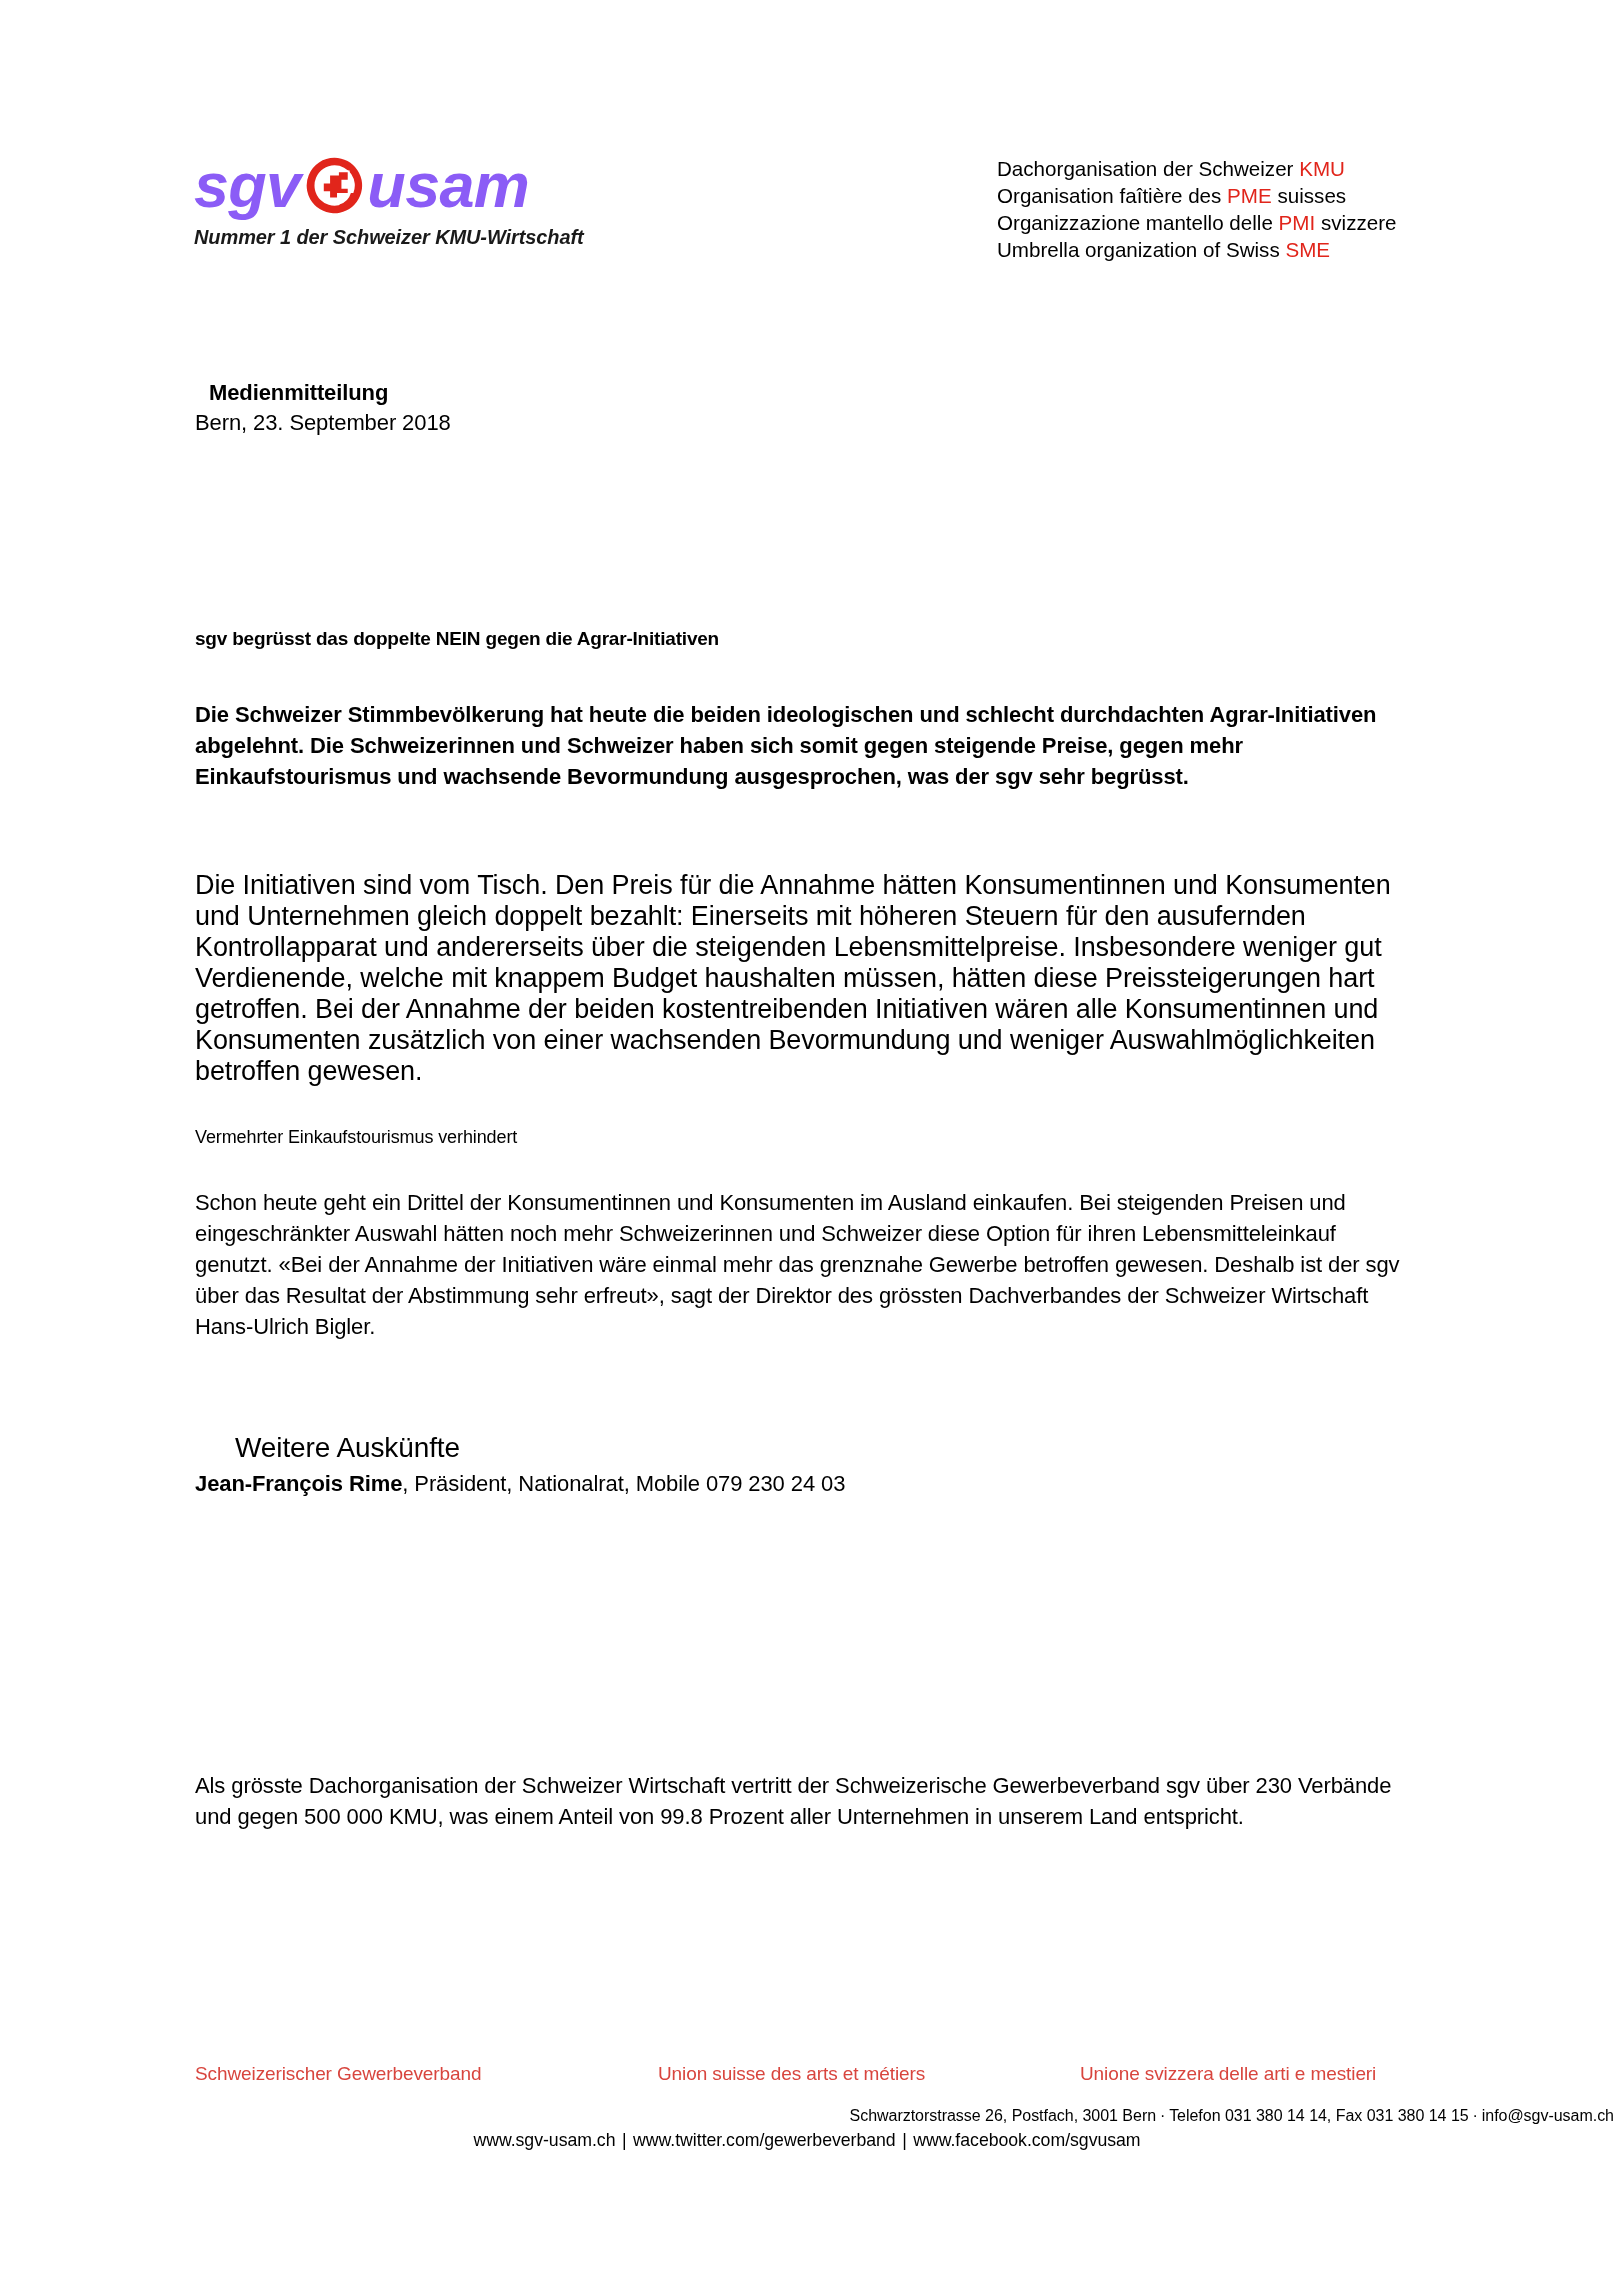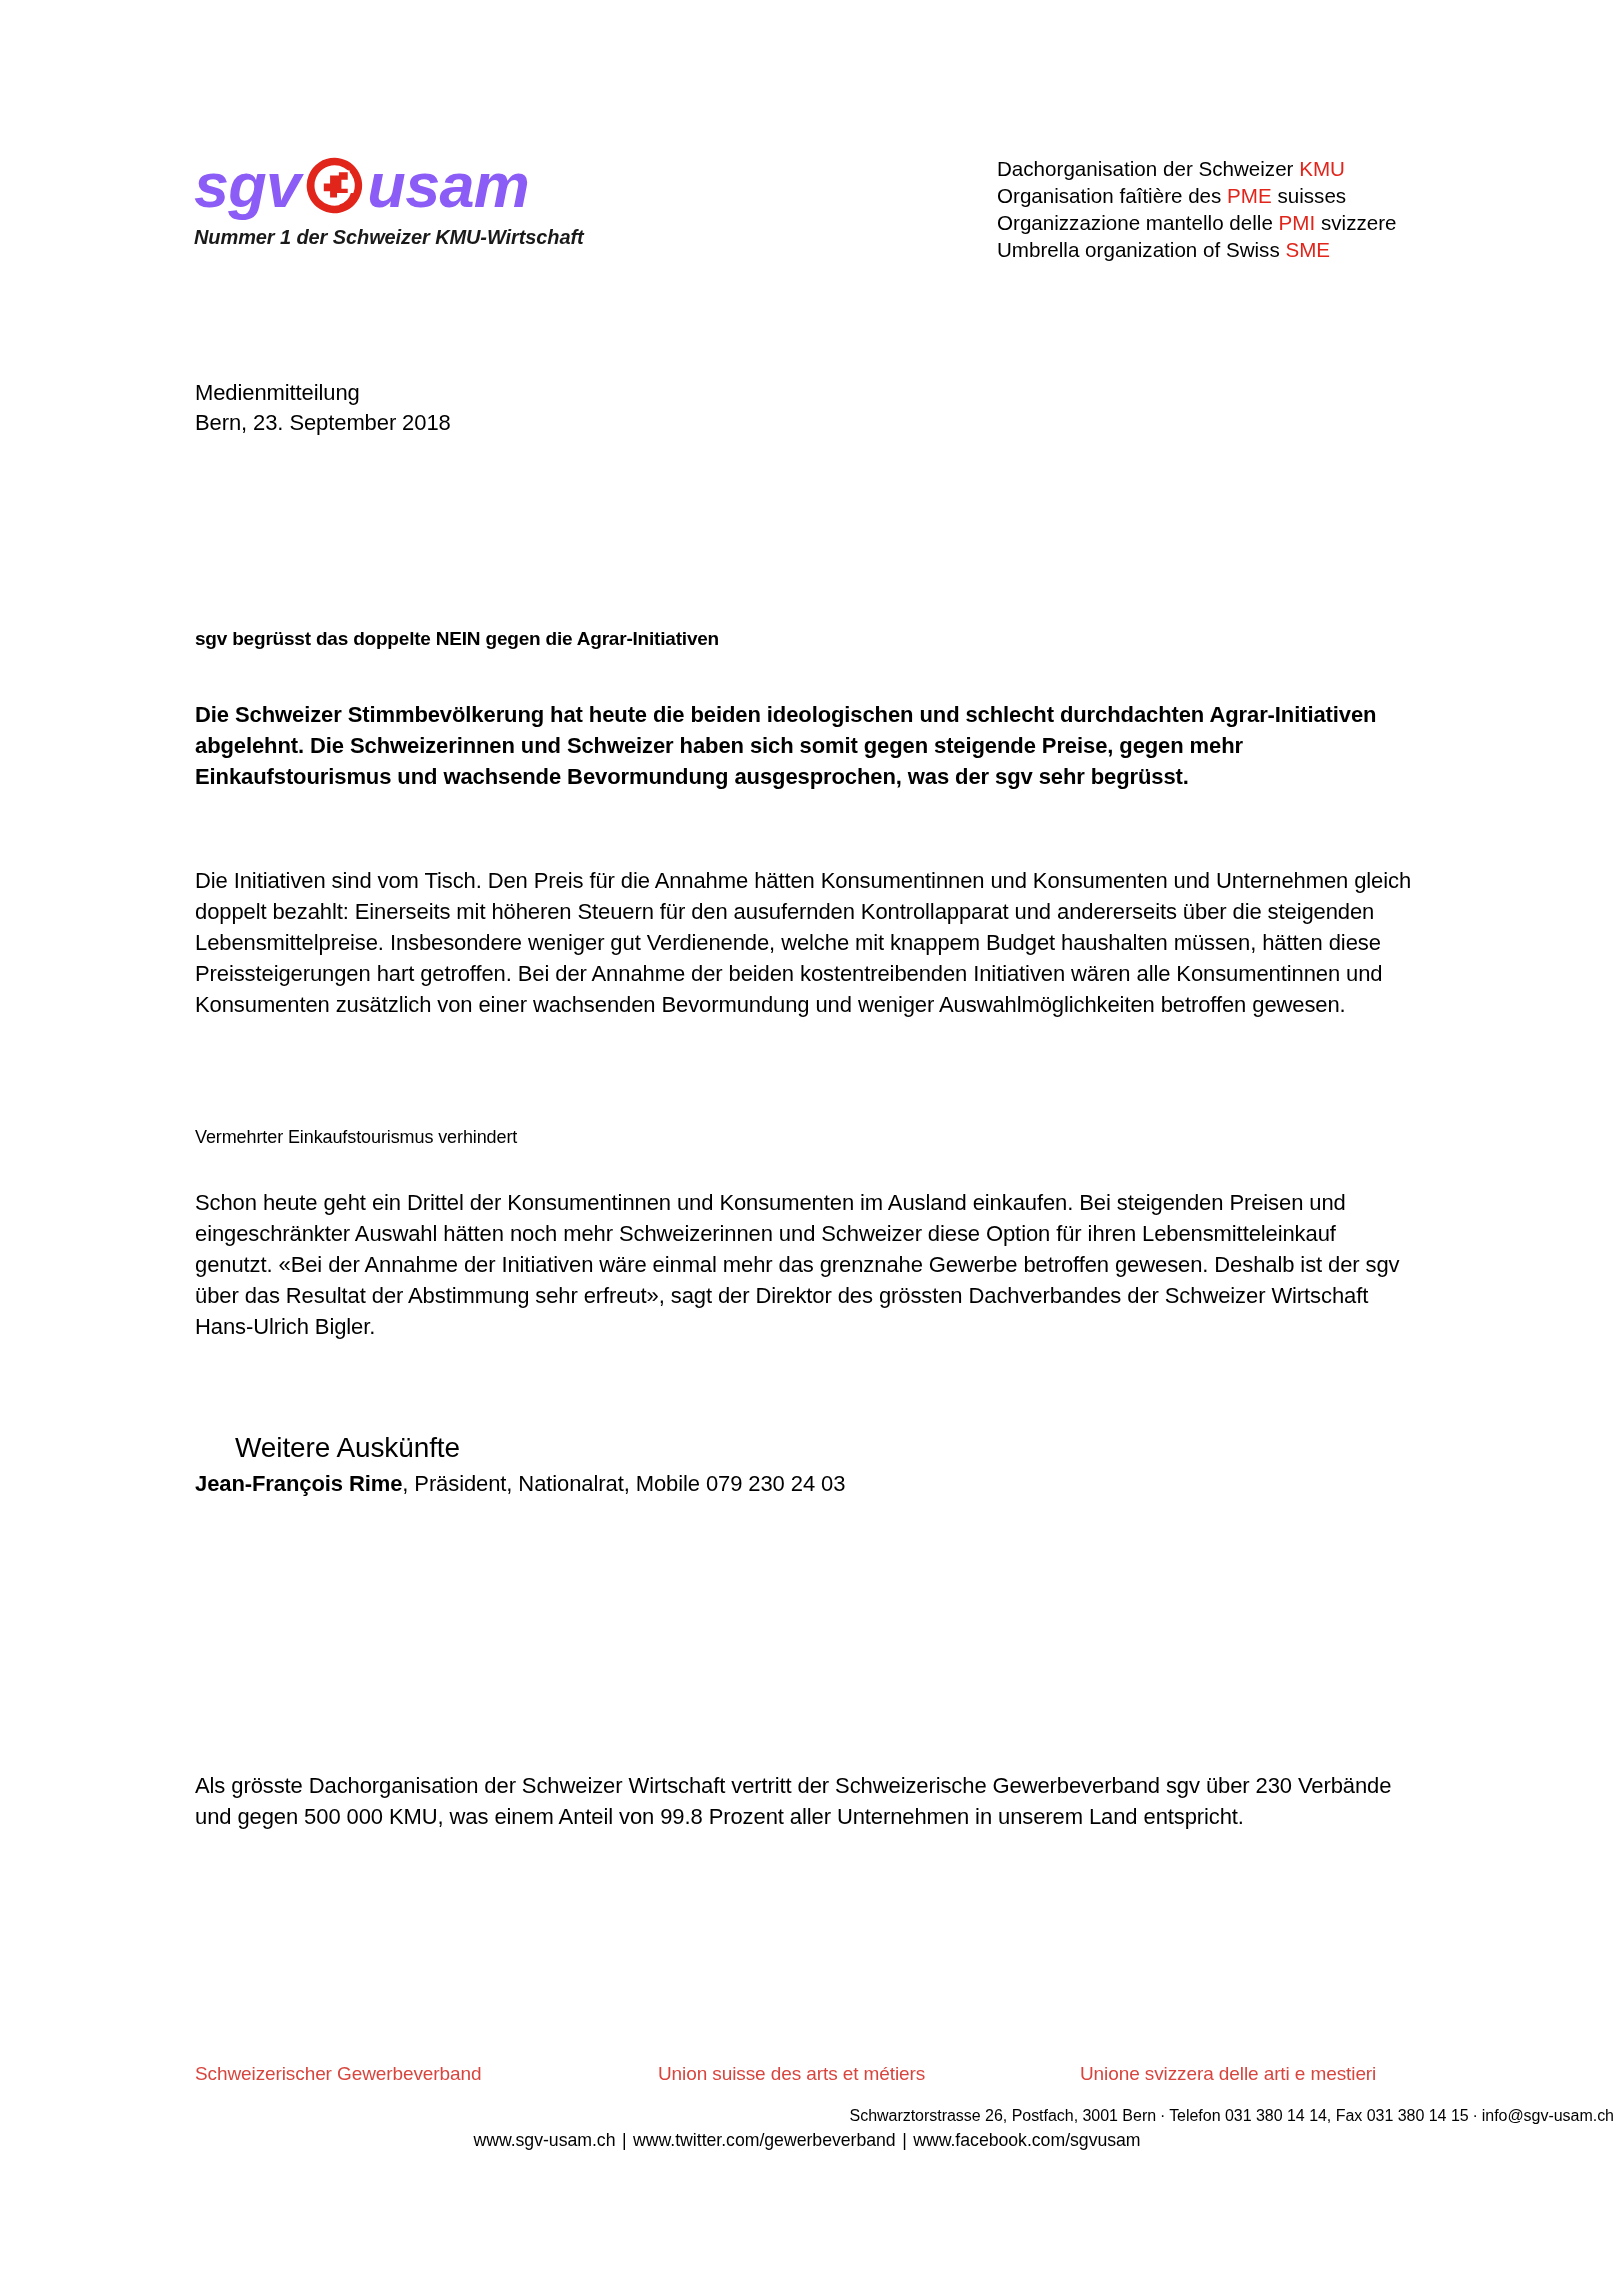--- a/index.html
+++ b/index.html
@@ -93,24 +93,25 @@
     width: 1217px;
   }
 
   .release-kicker {
     position: absolute;
     top: 378px;
     left: 0;
     width: 100%;
   }
   .release-kicker .k-title {
-    font-weight: normal;
+    font-weight: bold;
     font-size: 22px;
     line-height: 30px;
     letter-spacing: -0.1px;
+    margin-left: 14px;
   }
   .release-kicker .k-date {
     font-size: 22px;
     line-height: 30px;
     letter-spacing: -0.1px;
   }
 
   .headline {
     position: absolute;
     top: 609px;
@@ -131,21 +132,21 @@
     font-size: 22px;
     line-height: 31px;
     letter-spacing: -0.1px;
   }
 
   .para1 {
     position: absolute;
     top: 843px;
     left: 0;
     width: 1218px;
-    font-size: 22px;
+    font-size: 27px;
     line-height: 31px;
     letter-spacing: -0.1px;
   }
 
   .subhead {
     position: absolute;
     top: 1107px;
     left: 0;
     width: 100%;
     font-weight: normal;

